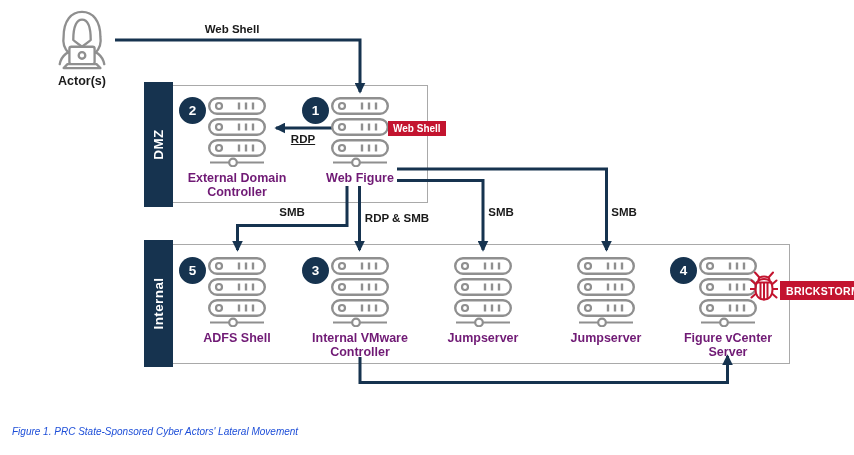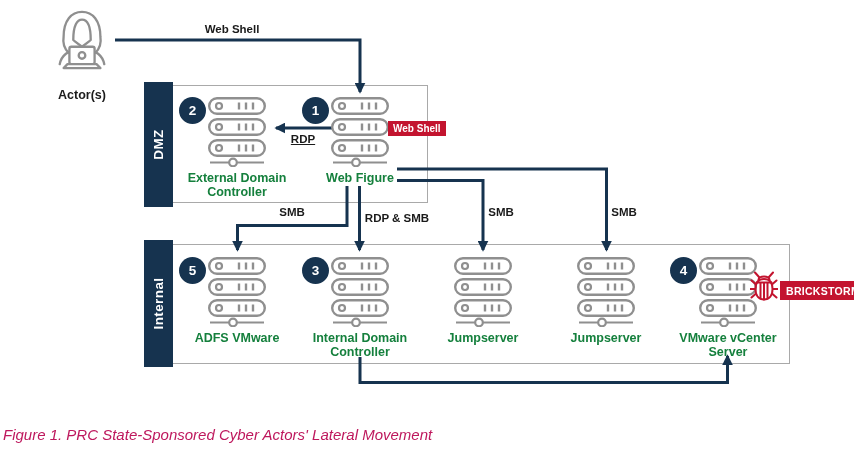--- a/index.html
+++ b/index.html
@@ -20,36 +20,36 @@
   .edges-svg{position:absolute;left:0;top:0;pointer-events:none;}
   .node{position:absolute;width:130px;text-align:center;}
   .num-badge{
     position:absolute;left:7px;top:0;width:27px;height:27px;border-radius:50%;
     background:#16334f;color:#fff;font-weight:bold;font-size:13.5px;
     display:flex;align-items:center;justify-content:center;
   }
   .num-badge:empty{display:none;}
   .server-icon{display:block;margin:0 auto;}
   .node-label{
-    margin-top:4px;font-size:12.5px;font-weight:bold;line-height:1.12;color:#15803d;
+    margin-top:4px;font-size:12.5px;font-weight:bold;line-height:1.12;color:#701a75;
   }
   .edge-label{
     position:absolute;transform:translateX(-50%);font-size:11.5px;font-weight:bold;
     color:#1a1a1a;white-space:nowrap;
   }
   .callout{
     position:absolute;background:#c3142f;color:#fff;font-weight:bold;white-space:nowrap;
   }
   .callout-webshell{left:388px;top:121px;font-size:10px;padding:2px 5px;}
   .callout-brickstorm{left:780px;top:281px;font-size:10.5px;padding:3.5px 6px;letter-spacing:.3px;}
   .actor{position:absolute;left:47px;top:8px;width:70px;text-align:center;}
-  .actor-label{margin-top:14px;font-size:12.5px;font-weight:bold;}
+  .actor-label{margin-top:0;font-size:12.5px;font-weight:bold;}
   .bug{position:absolute;left:750px;top:270px;}
   .caption{
-    position:absolute;left:3px;top:426px;font-size:15px;font-style:italic;color:#be185d;
+    position:absolute;left:12px;top:426px;font-size:10px;font-style:italic;color:#1d4ed8;
   }
 </style>
 </head>
 <body>
 
 <div class="canvas">
 
   <svg width="0" height="0" style="position:absolute" aria-hidden="true">
     <defs>
       <symbol id="sym-server" viewBox="0 0 58 70">
@@ -132,29 +132,29 @@
         <use href="#sym-server"></use>
       </svg>
     <div class="node-label">Web Figure</div>
   </div>
 
   <div class="node" style="left:172px;top:257px;">
     <div class="num-badge">5</div>
     <svg class="server-icon" width="58" height="70">
         <use href="#sym-server"></use>
       </svg>
-    <div class="node-label">ADFS VMware</div>
+    <div class="node-label">ADFS Shell</div>
   </div>
 
   <div class="node" style="left:295px;top:257px;">
     <div class="num-badge">3</div>
     <svg class="server-icon" width="58" height="70">
         <use href="#sym-server"></use>
       </svg>
-    <div class="node-label">Internal Domain Controller</div>
+    <div class="node-label">Internal VMware Controller</div>
   </div>
 
   <div class="node" style="left:418px;top:257px;">
 
     <svg class="server-icon" width="58" height="70">
         <use href="#sym-server"></use>
       </svg>
     <div class="node-label">Jumpserver</div>
   </div>
 
@@ -164,21 +164,21 @@
         <use href="#sym-server"></use>
       </svg>
     <div class="node-label">Jumpserver</div>
   </div>
 
   <div class="node" style="left:663px;top:257px;">
     <div class="num-badge">4</div>
     <svg class="server-icon" width="58" height="70">
         <use href="#sym-server"></use>
       </svg>
-    <div class="node-label">VMware vCenter Server</div>
+    <div class="node-label">Figure vCenter Server</div>
   </div>
 
   <div class="edge-label" style="left:232px;top:23px;">Web Shell</div>
   <div class="edge-label" style="left:303px;top:133px;text-decoration:underline;">RDP</div>
   <div class="edge-label" style="left:292px;top:206px;">SMB</div>
   <div class="edge-label" style="left:397px;top:212px;">RDP &amp; SMB</div>
   <div class="edge-label" style="left:501px;top:206px;">SMB</div>
   <div class="edge-label" style="left:624px;top:206px;">SMB</div>
 
   <div class="callout callout-webshell">Web Shell</div>

